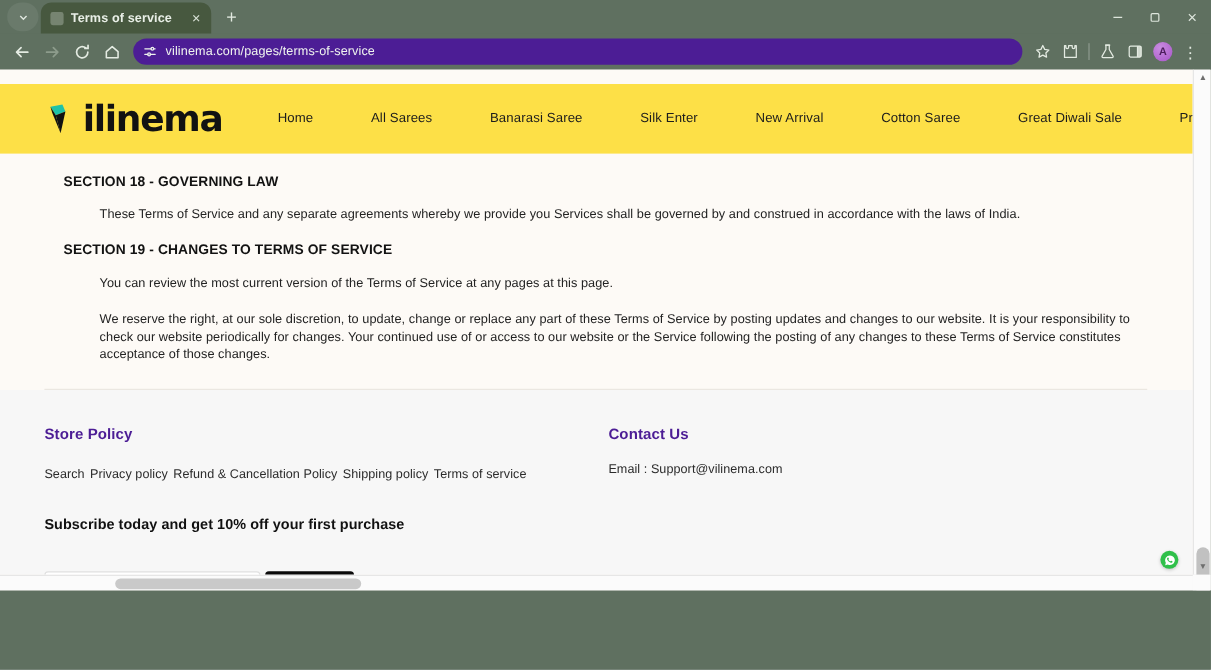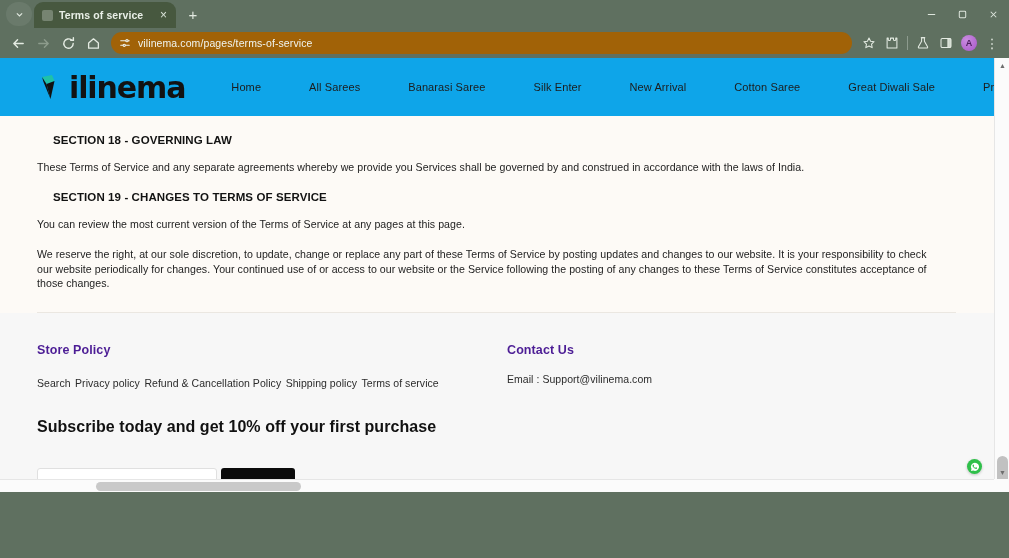--- a/index.html
+++ b/index.html
@@ -57,21 +57,21 @@
     height: 30px; background: #5f7060;
     display: flex; align-items: center; padding: 0 6px; gap: 1px;
   }
   .nav-btn {
     width: 24px; height: 24px; display: flex; align-items: center; justify-content: center;
     color: #e4ebe2; border-radius: 12px; flex: 0 0 auto;
   }
   .nav-btn.dim { color: #8d9c8c; }
   .omnibox {
     flex: 1 1 auto; height: 22px; margin: 0 5px;
-    background: #a16207; border-radius: 11px;
+    background: #4c1d95; border-radius: 11px;
     display: flex; align-items: center; padding: 0 8px; gap: 7px;
     min-width: 0;
   }
   .omni-url {
     color: #f0f4ef; font-size: 10.5px; white-space: nowrap; overflow: hidden;
     text-overflow: ellipsis; letter-spacing: .1px;
   }
   .tb-icon {
     width: 22px; height: 22px; display: flex; align-items: center; justify-content: center;
     color: #e4ebe2; flex: 0 0 auto;
@@ -88,22 +88,22 @@
   .viewport {
     flex: 1 1 auto; position: relative; background: #fdfaf6; overflow: hidden;
   }
   .page {
     position: absolute; inset: 0 15px 13px 0;
     background: #fdfaf6; overflow: hidden;
   }
 
   
   .site-header {
-    height: 58px; background: #0ea5e9;
-    display: flex; align-items: center; padding: 0 17px 0 38px;
+    height: 58px; background: #fde047;
+    display: flex; align-items: center; padding: 0 17px 0 38px; margin-top: 12px;
   }
   .logo { display: flex; align-items: center; flex: 0 0 auto; }
   .logo-text {
     font-size: 30px; font-weight: 700; color: #121212;
     letter-spacing: -1.1px; margin-left: 1px; font-family: "DejaVu Sans", sans-serif;
   }
   .main-nav { display: flex; align-items: center; gap: 16px; margin-left: 30px; flex: 1 1 auto; }
   .nav-link {
     font-size: 11px; color: #1c1c1c; padding: 0 16px; white-space: nowrap;
     letter-spacing: .1px;
@@ -113,41 +113,41 @@
 
   
   .article { padding: 18px 38px 0 37px; }
   .sec-title {
     font-size: 11.5px; font-weight: 700; color: #121212; letter-spacing: .1px;
     margin-bottom: 14px;
     margin-left: 16px;
   }
   .para {
     font-size: 10.6px; color: #222; line-height: 1.38; margin-bottom: 16px;
-    max-width: 900px; letter-spacing: .05px;
+    max-width: 900px; letter-spacing: .05px; margin-left: 46px;
   }
   .para.last { margin-bottom: 0; }
 
   .divider { height: 1px; background: #ebe7e1; margin-top: 21px; }
 
   
   .site-footer { background: #f7f7f7; padding: 30px 38px 0 37px; height: 100%; }
   .footer-cols { display: flex; }
   .fcol-left { width: 470px; flex: 0 0 auto; }
   .fcol-right { flex: 1 1 auto; }
   .f-head {
     font-size: 12.5px; font-weight: 700; color: #4c1d95; margin-bottom: 16px;
     letter-spacing: .1px;
   }
   .f-link { font-size: 10.5px; color: #2b2b2b; margin-bottom: 13px; letter-spacing: .05px; }
   .f-text { font-size: 10.5px; color: #2b2b2b; letter-spacing: .05px; }
 
   .subscribe { margin-top: 27px; }
   .sub-head {
-    font-size: 16px; font-weight: 700; color: #111; margin-bottom: 32px; letter-spacing: .05px;
+    font-size: 12px; font-weight: 700; color: #111; margin-bottom: 32px; letter-spacing: .05px;
   }
   .sub-row { display: flex; align-items: center; gap: 4px; }
   .sub-input {
     width: 180px; height: 34px; background: #fff; border: 1px solid #e0e0e0;
     border-radius: 3px; padding: 12px 11px; font-size: 10.5px; color: #9a9a9a;
     font-family: "Liberation Sans", sans-serif; outline: none;
   }
   .sub-input::placeholder { color: #9a9a9a; }
   .sub-btn {
     width: 74px; height: 34px; background: #0b0b0b; border: none; border-radius: 3px;

